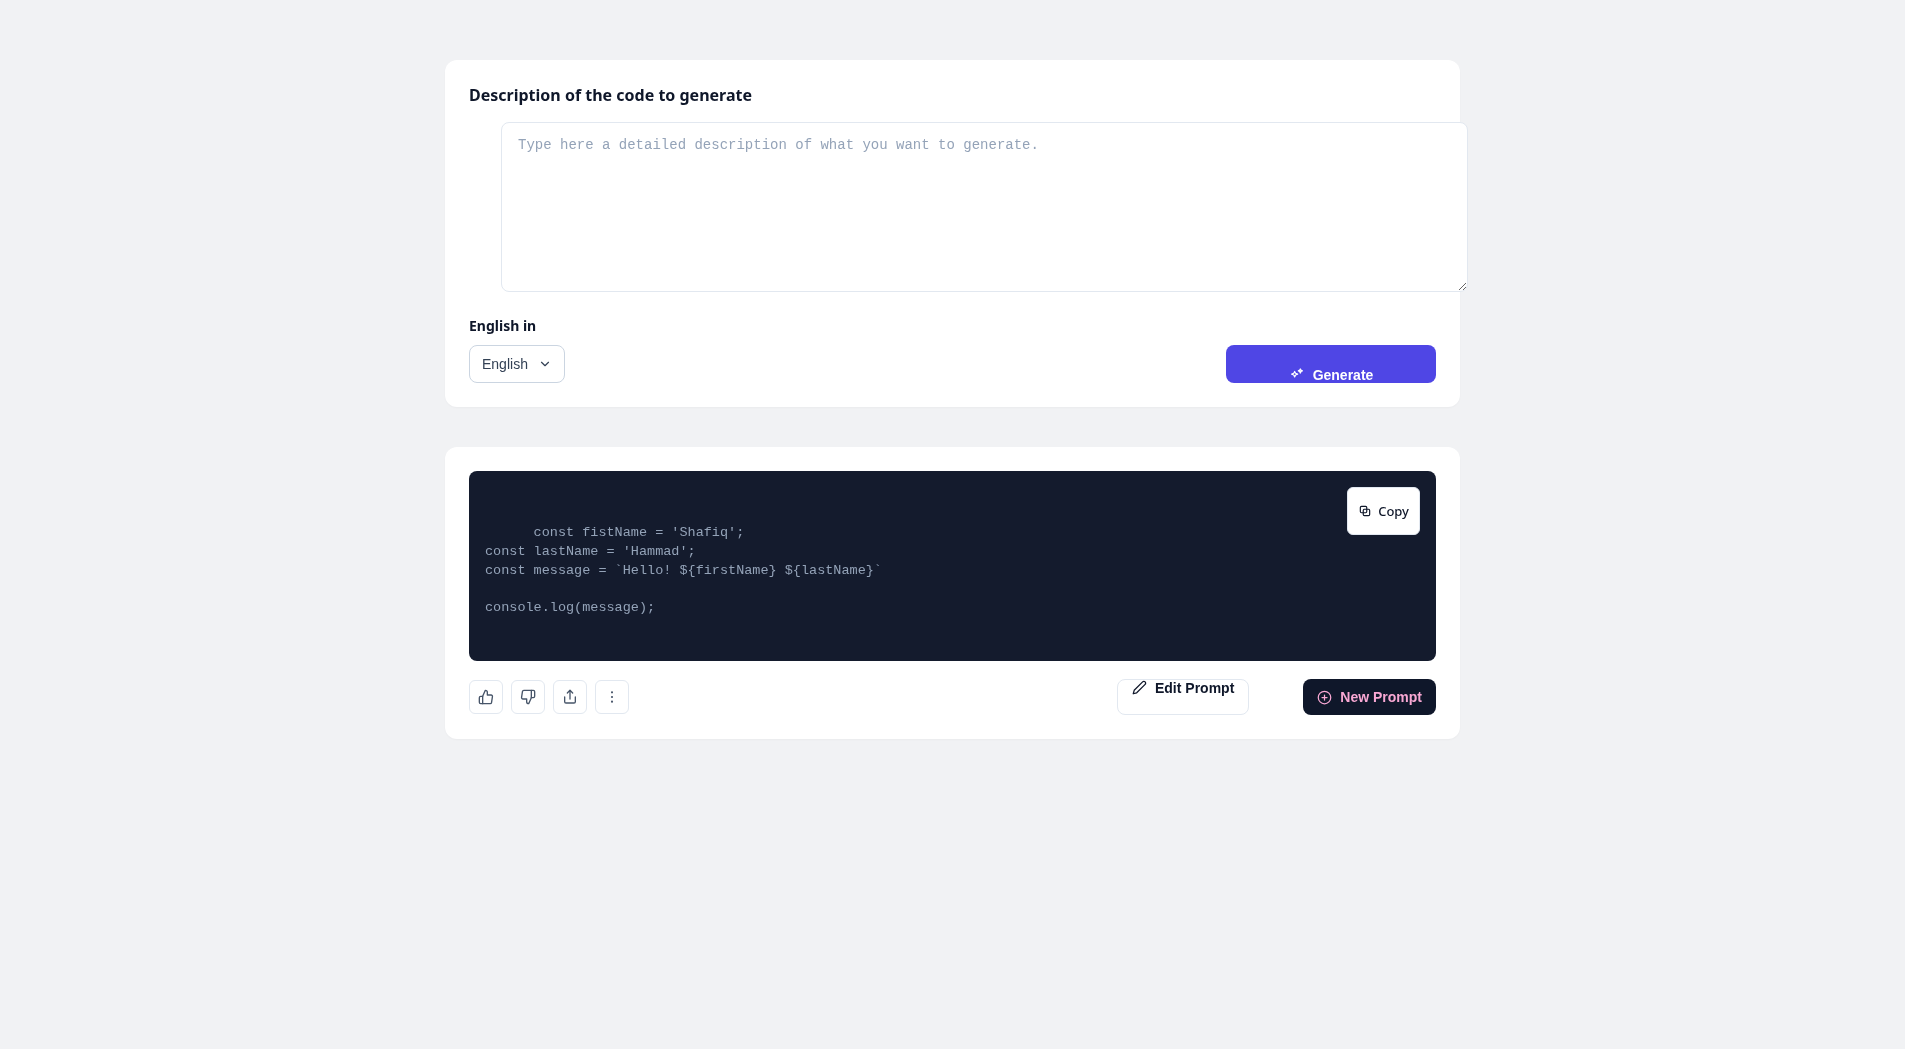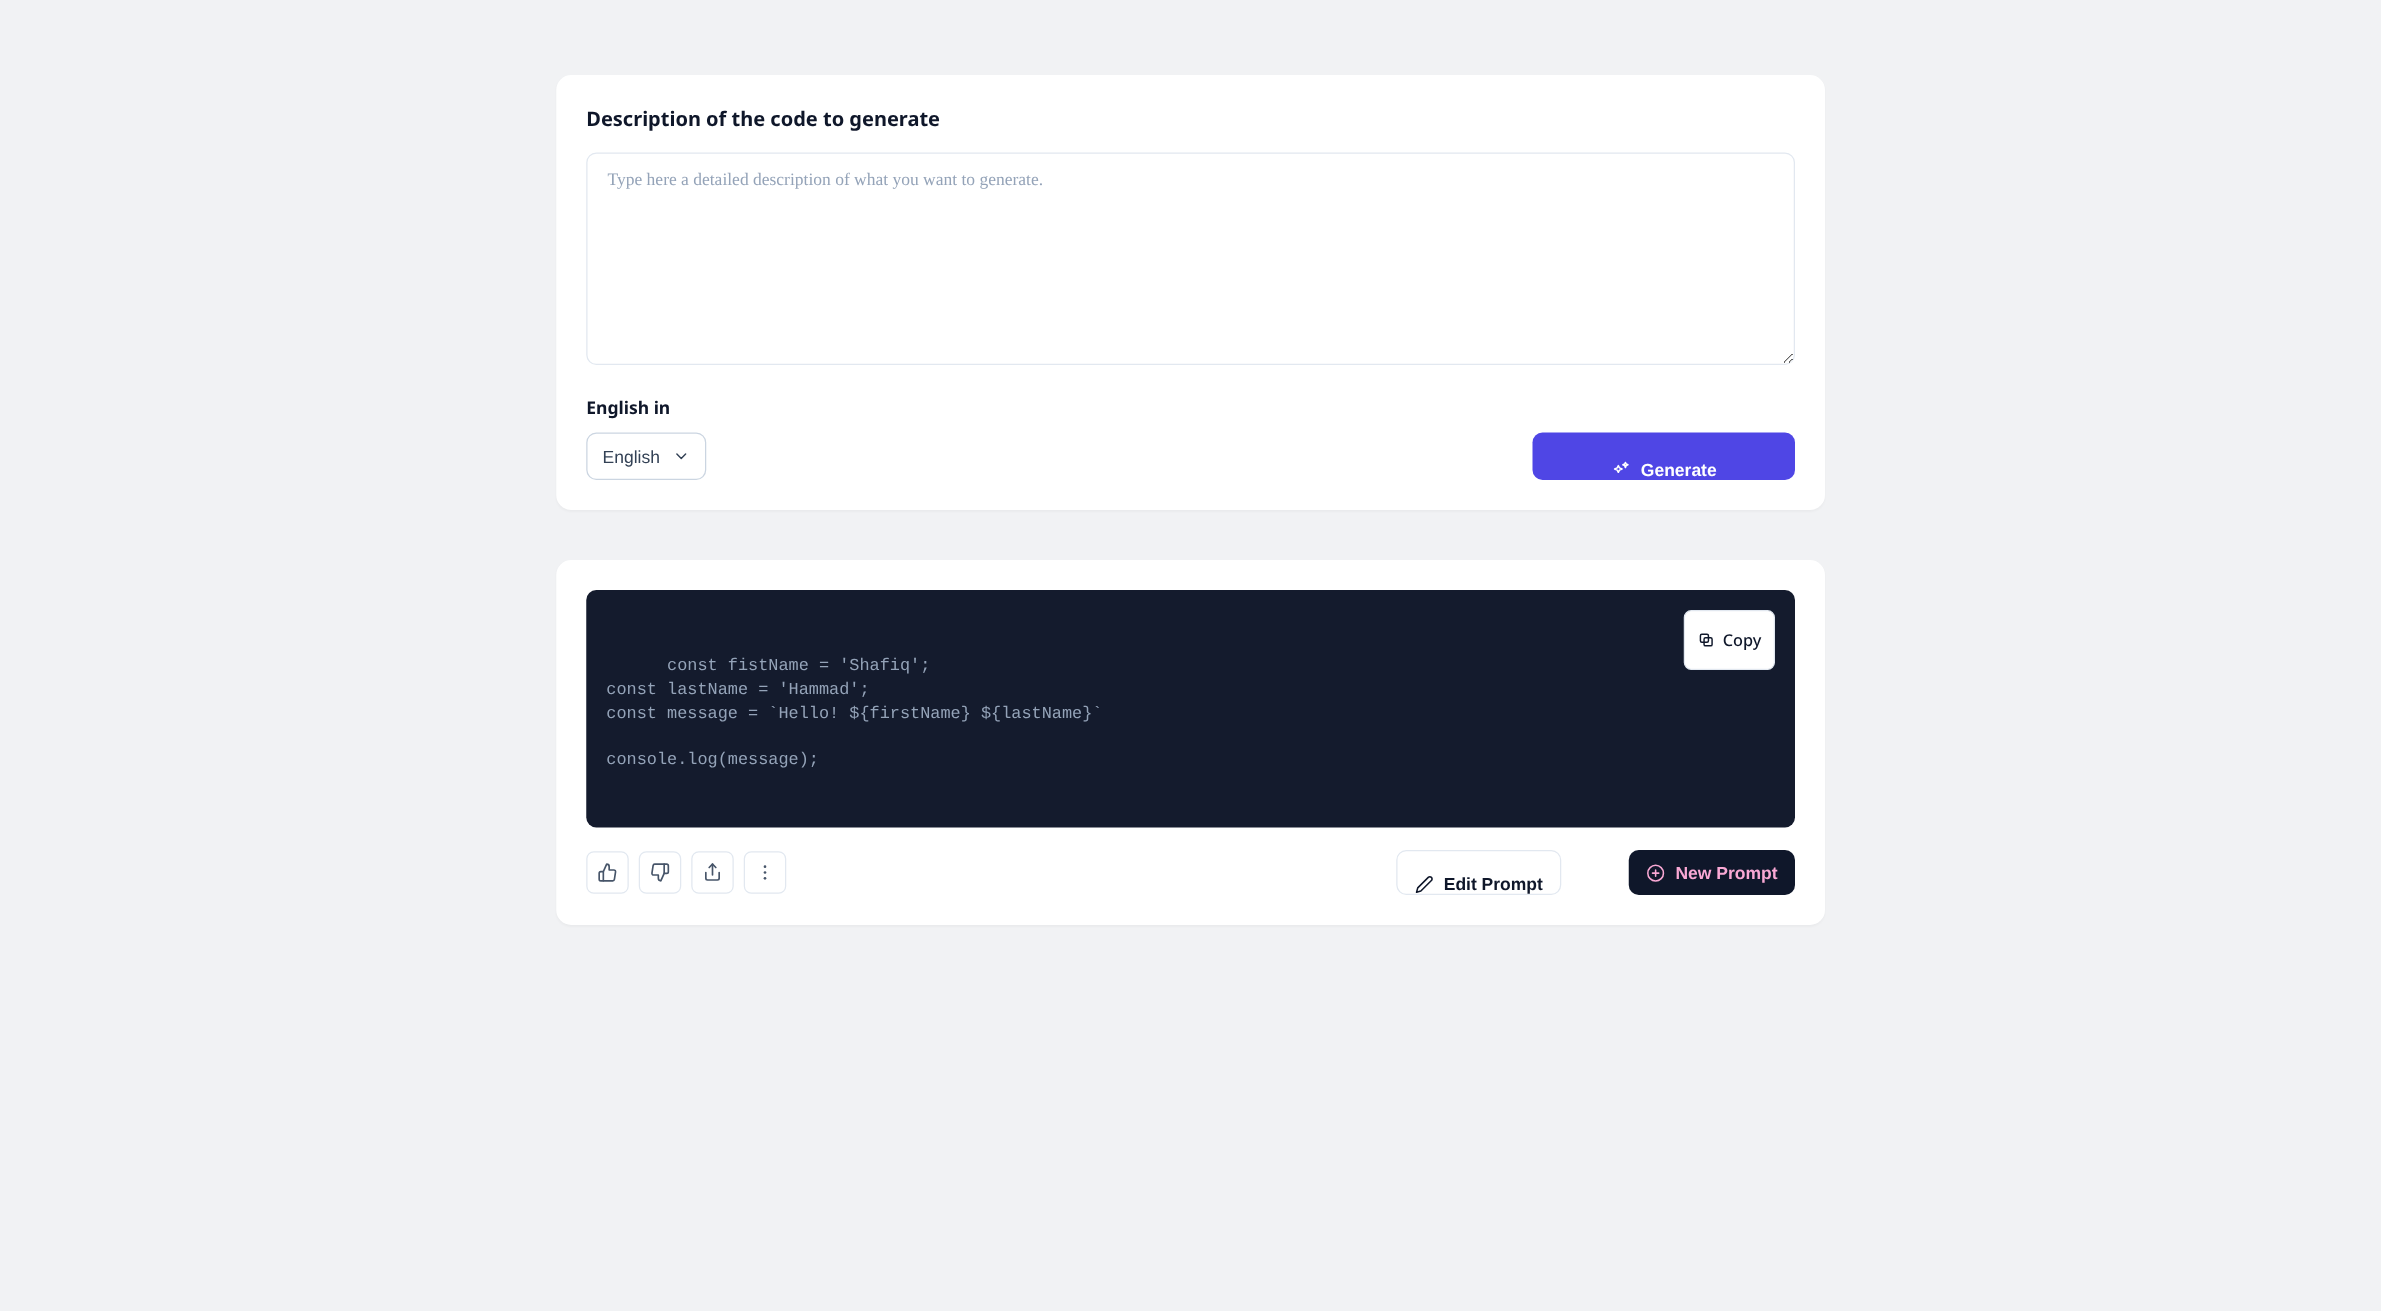--- a/index.html
+++ b/index.html
@@ -49,23 +49,24 @@
     color: var(--text-dark);
   }
   textarea.description {
     width: 100%;
     min-height: 170px;
     border: 1px solid var(--border);
     border-radius: var(--radius-sm);
     padding: 14px 16px;
     font-size: 14px;
     resize: both;
-    font-family: Liberation Serif, serif;
+    font-family: Liberation Mono, monospace;
     color: var(--text-dark);
     outline: none;
+    margin-left: 32px;
   }
   textarea.description::placeholder { color: var(--text-muted); }
   .controls-row {
     display: flex;
     align-items: flex-end;
     gap: 18px;
     margin-top: 20px;
   }
   .field-group { display: flex; flex-direction: column; gap: 10px; }
   .field-label { font-weight: 700; font-size: 14px; color: var(--text-dark); }
@@ -165,21 +166,21 @@
     background: #fff;
     border-radius: 6px;
     display: inline-flex;
     align-items: center;
     justify-content: center;
     cursor: pointer;
     color: #475569;
   }
   .btn-outline {
     display: inline-flex;
-    align-items: flex-end;
+    align-items: flex-start;
     gap: 8px;
     border: 1px solid var(--border);
     background: #fff;
     color: var(--text-dark);
     border-radius: 8px;
     padding: 0 14px;
     height: 36px;
     font-size: 14px;
     font-weight: 600;
     cursor: pointer;

